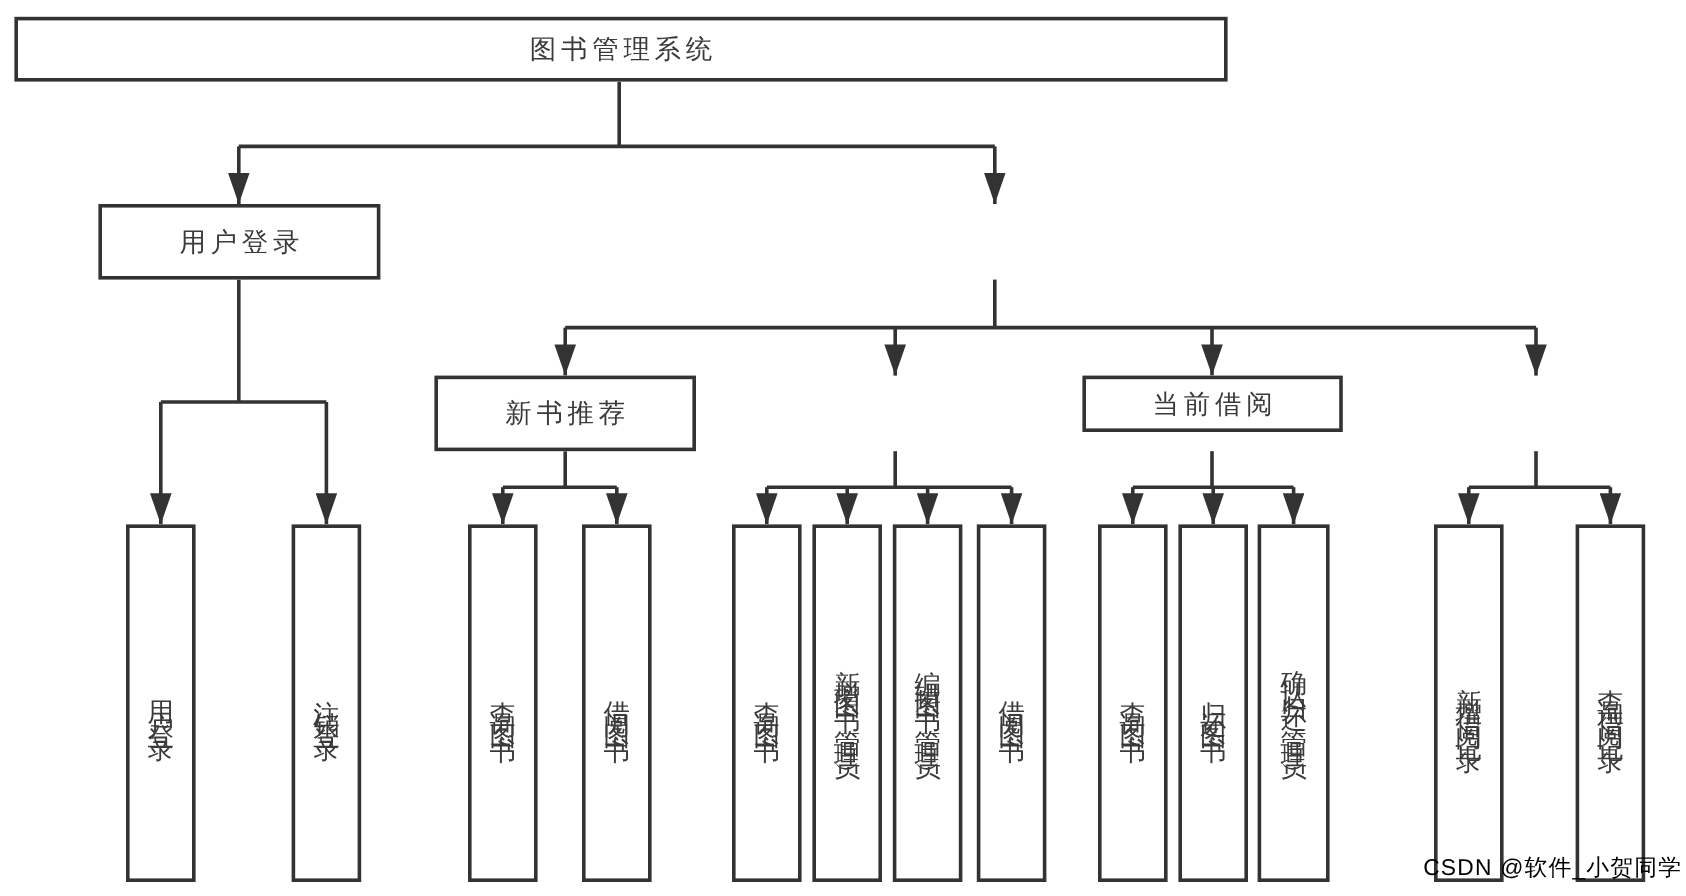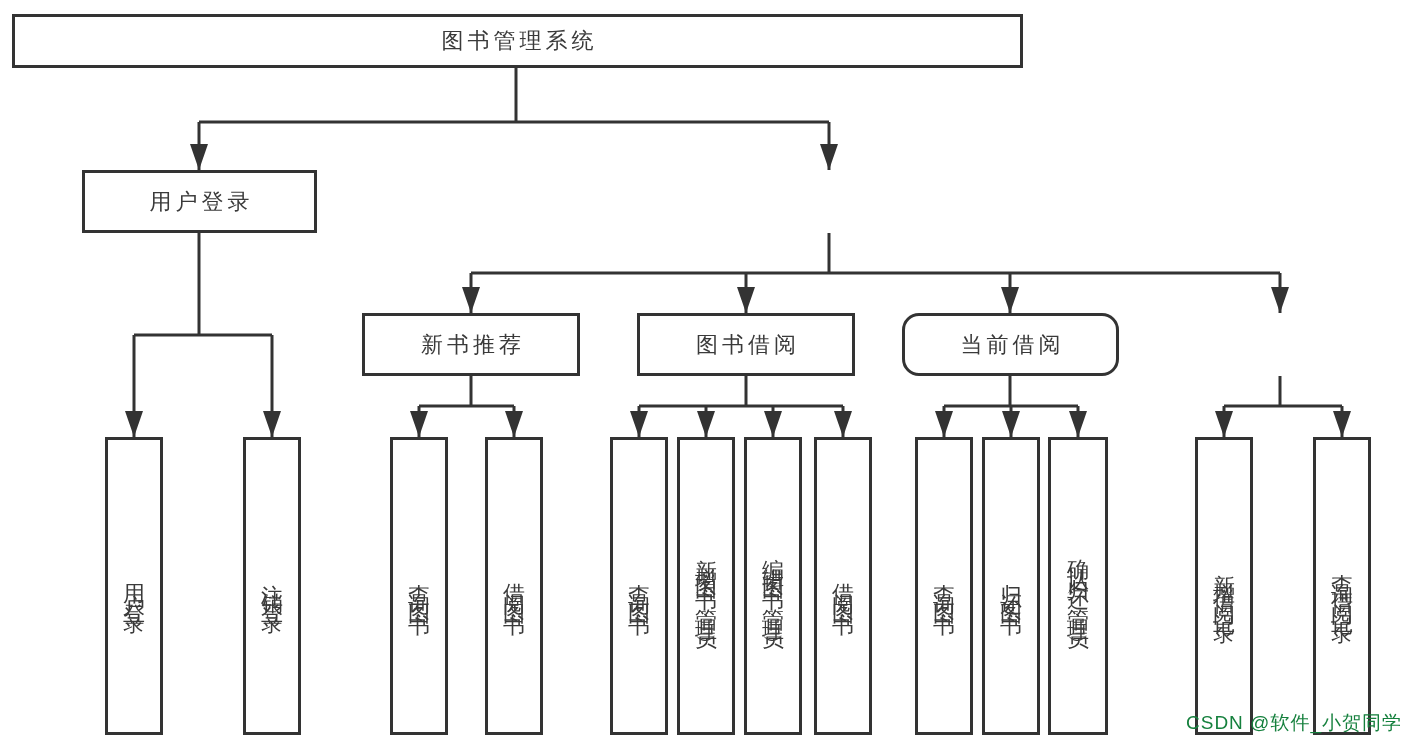--- a/index.html
+++ b/index.html
@@ -34,21 +34,21 @@
     letter-spacing: 10px;
     writing-mode: vertical-rl;
     text-orientation: mixed;
   }
   .watermark {
     position: absolute;
     left: 1186px;
     top: 710px;
     font-size: 19px;
     letter-spacing: 1px;
-    color: #15803d;
+    color: #000000;
     white-space: nowrap;
     z-index: 5;
   }
 </style>
 </head>
 <body>
 
 <div class="canvas">
 
   <svg class="wires" width="1405" height="747" viewBox="0 0 1405 747">
@@ -99,22 +99,21 @@
       <line x1="1224" y1="406" x2="1224" y2="437" marker-end="url(#arw)"></line>
       <line x1="1342" y1="406" x2="1342" y2="437" marker-end="url(#arw)"></line>
     </g>
   </svg>
 
   <div class="node hnode" style="left:12px; top:14px; width:1011px; height:54px;">图书管理系统</div>
 
   <div class="node hnode" style="left:82px; top:170px; width:235px; height:63px;">用户登录</div>
 
   <div class="node hnode" style="left:362px; top:313px; width:218px; height:63px;">新书推荐</div>
-  <div class="node hnode" style="left:637px; top:313px; width:218px; height:63px;">图书借阅</div>
-  <div class="node hnode" style="left:902px; top:313px; width:217px; height:63px;border-radius:17px;">当前借阅</div>
+  <div class="node hnode" style="left:902px; top:313px; width:217px; height:47px;">当前借阅</div>
 
   <div class="node vnode" style="left:105px; top:437px; width:58px; height:298px;">用户登录</div>
   <div class="node vnode" style="left:243px; top:437px; width:58px; height:298px;">注销登录</div>
 
   <div class="node vnode" style="left:390px; top:437px; width:58px; height:298px;">查询图书</div>
   <div class="node vnode" style="left:485px; top:437px; width:58px; height:298px;">借阅图书</div>
 
   <div class="node vnode" style="left:610px; top:437px; width:58px; height:298px;">查询图书</div>
   <div class="node vnode" style="left:677px; top:437px; width:58px; height:298px;">新增图书（管理员）</div>
   <div class="node vnode" style="left:744px; top:437px; width:58px; height:298px;">编辑图书（管理员）</div>

